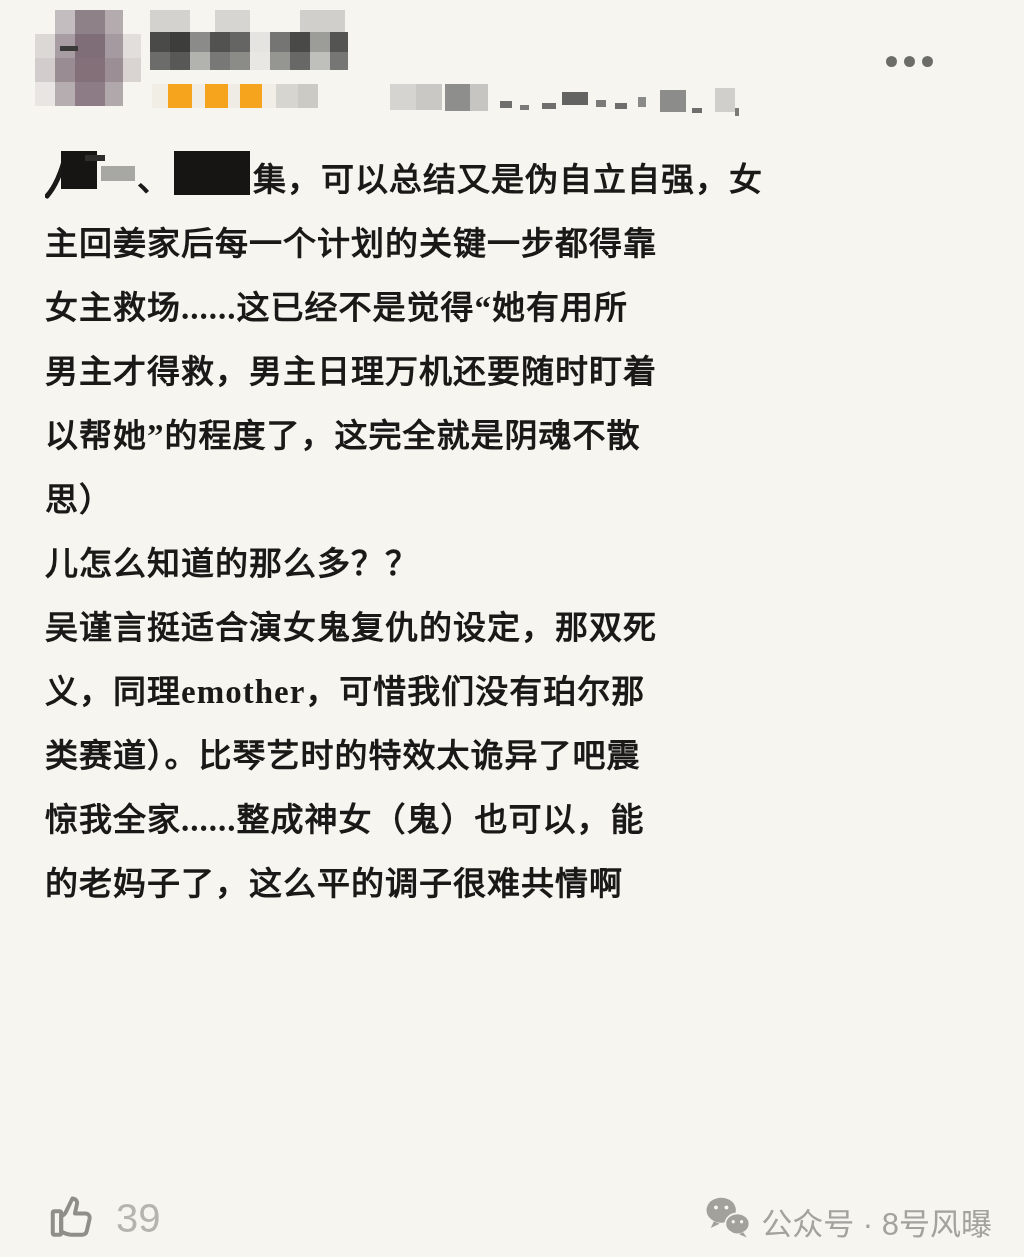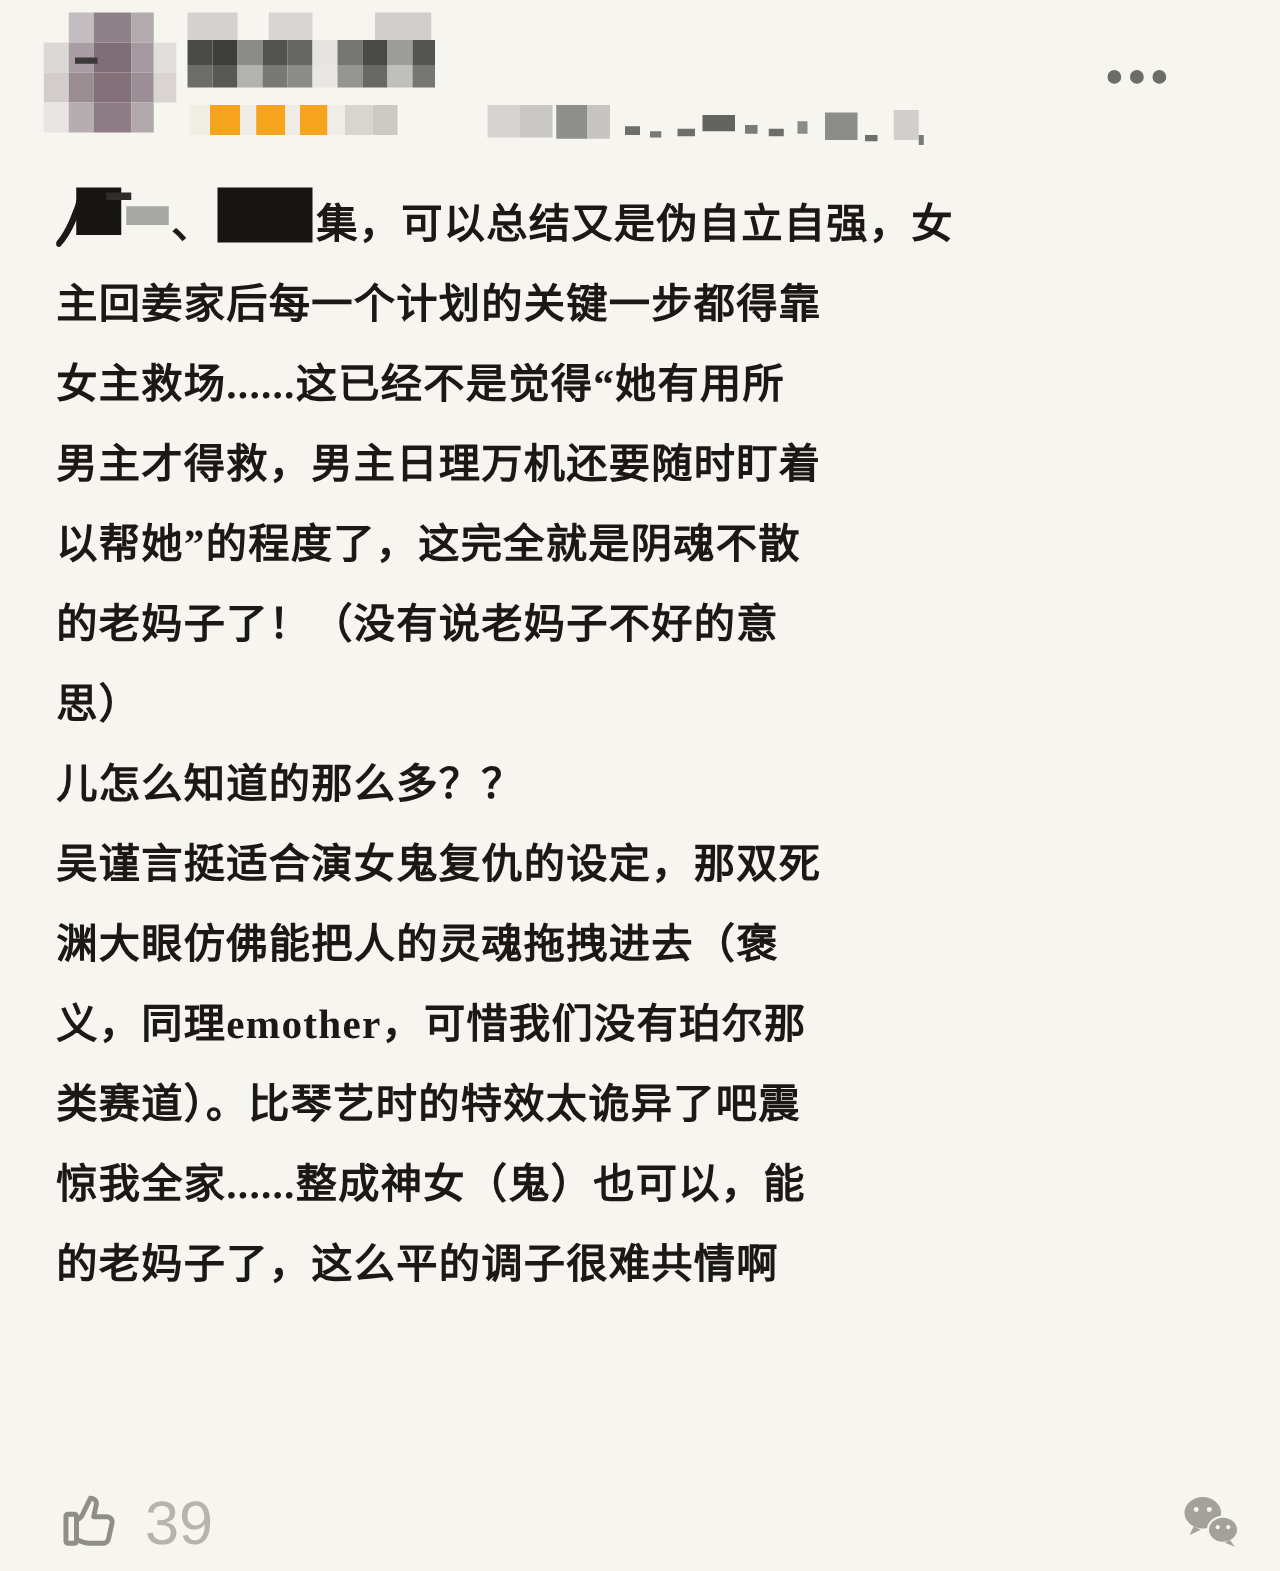--- a/index.html
+++ b/index.html
@@ -35,21 +35,21 @@
   .censor-gray::before{
     content:"";position:absolute;left:-16px;top:-11px;width:20px;height:6px;background:#2e2d2b;
   }
   
   #footer-like{
     position:absolute;left:46px;top:1188px;display:flex;align-items:center;gap:14px;
     cursor:pointer;
   }
   #like-count{
     font-family:"Liberation Sans","DejaVu Sans",sans-serif;
-    font-size:49px;color:#b5b4af;
+    font-size:40px;color:#b5b4af;
   }
   #footer-source{
     position:absolute;right:32px;top:1196px;display:flex;align-items:center;gap:10px;
     color:#a3a29d;font-size:31px;cursor:pointer;
     font-family:"Liberation Sans","DejaVu Sans",sans-serif;
   }
 </style>
 </head>
 <body>
 
@@ -132,25 +132,23 @@
     <span class="glyph-frag">
       <svg width="24" height="48" viewBox="0 0 24 48">
         <path d="M21 3 C17 19 10 36 2 45" fill="none" stroke="#1b1917" stroke-width="5" stroke-linecap="round"></path>
       </svg>
     </span><span class="censor-black cb-a"></span><span class="censor-gray"></span><span>、</span><span class="censor-black cb-b"></span><span>集，可以总结又是伪自立自强，女</span>
   </div>
   <div class="text-line">主回姜家后每一个计划的关键一步都得靠</div>
   <div class="text-line">女主救场......这已经不是觉得“她有用所</div>
   <div class="text-line">男主才得救，男主日理万机还要随时盯着</div>
   <div class="text-line">以帮她”的程度了，这完全就是阴魂不散</div>
-  <div class="text-line">的老妈子了！（没有说老妈子不好的意</div>
   <div class="text-line">思）</div>
   <div class="text-line">儿怎么知道的那么多？？</div>
   <div class="text-line">吴谨言挺适合演女鬼复仇的设定，那双死</div>
-  <div class="text-line">渊大眼仿佛能把人的灵魂拖拽进去（褒</div>
   <div class="text-line">义，同理emother，可惜我们没有珀尔那</div>
   <div class="text-line">类赛道）。比琴艺时的特效太诡异了吧震</div>
   <div class="text-line">惊我全家......整成神女（鬼）也可以，能</div>
   <div class="text-line">的老妈子了，这么平的调子很难共情啊</div>
 </div>
 
 <div id="footer-like">
   <span>
     <svg width="56" height="56" viewBox="0 0 24 24" fill="none" stroke="#8f8e89" stroke-width="1.7" stroke-linejoin="round" stroke-linecap="round">
       <rect x="2.9" y="10" width="3.6" height="10" rx="0.7"></rect>
@@ -166,13 +164,14 @@
       <ellipse cx="15.5" cy="13.5" rx="14" ry="12" fill="#a2a19c"></ellipse>
       <path d="M8.5 24 L5.5 30.5 L14 26.5 Z" fill="#a2a19c"></path>
       <circle cx="10.5" cy="11" r="1.9" fill="#f6f5f0"></circle>
       <circle cx="20.5" cy="11" r="1.9" fill="#f6f5f0"></circle>
       <ellipse cx="31" cy="26.5" rx="11.5" ry="10" fill="#a2a19c" stroke="#f6f5f0" stroke-width="1.6"></ellipse>
       <path d="M36.5 34.5 L40 39.5 L32.5 36.5 Z" fill="#a2a19c"></path>
       <circle cx="27" cy="24.5" r="1.6" fill="#f6f5f0"></circle>
       <circle cx="35" cy="24.5" r="1.6" fill="#f6f5f0"></circle>
     </svg>
   </span>
+  <span>公众号 · 8号风曝</span>
 </div>
 
 </body></html>

